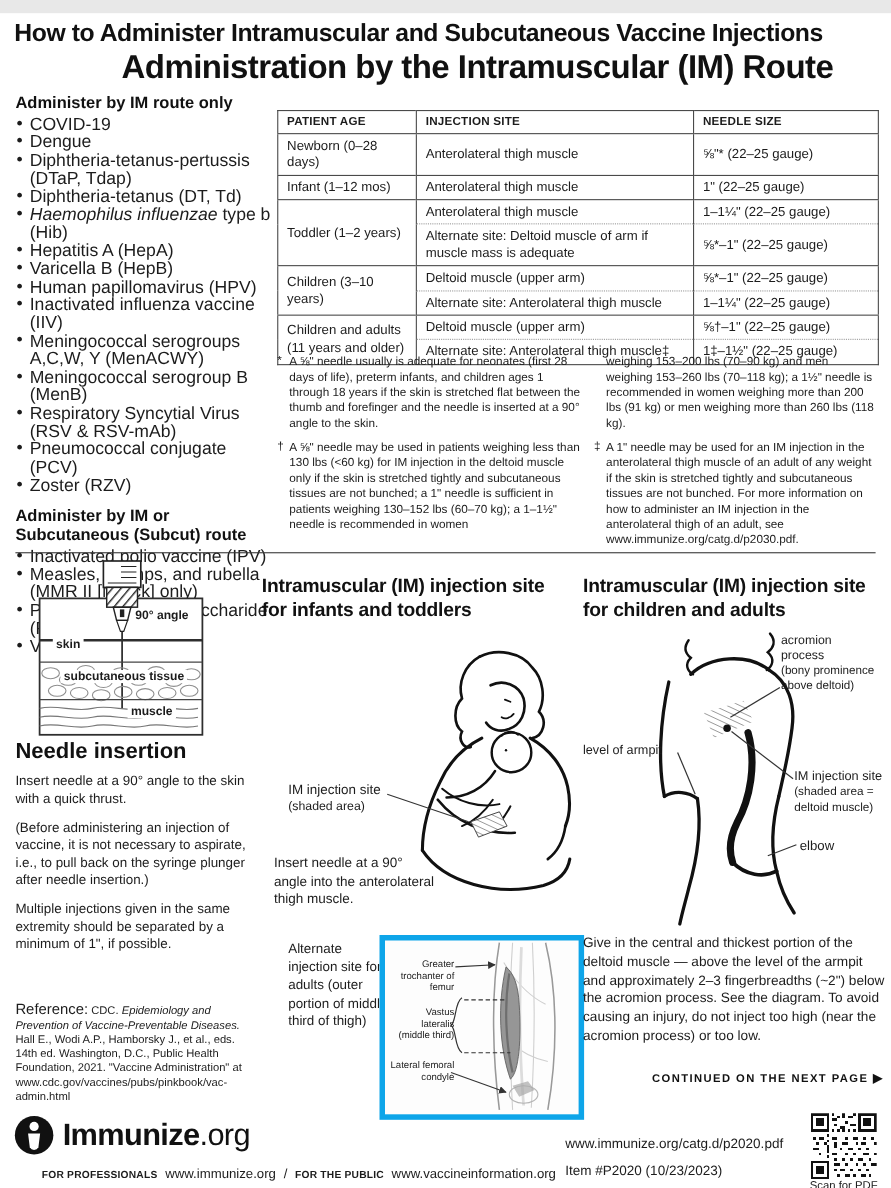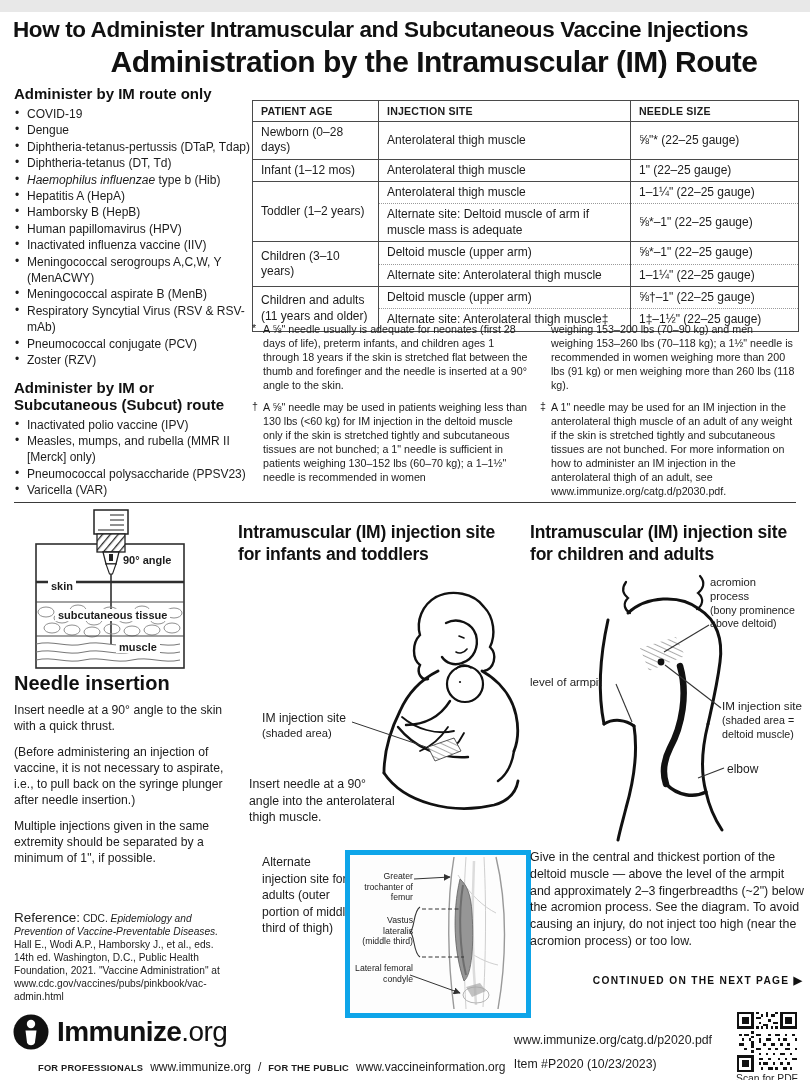--- a/index.html
+++ b/index.html
@@ -6,21 +6,21 @@
   .page { position:relative; width:810px; height:1080px; background:#fff;
           font-family:"Liberation Sans", sans-serif; color:#1c1c1c; overflow:hidden; margin:12px auto; }
   .abs { position:absolute; }
 
   .title { left:13px; top:5px; font-size:22.5px; font-weight:bold; letter-spacing:-0.4px; white-space:nowrap; color:#111; }
   .subtitle { left:0; top:33px; width:780px; text-align:center; font-size:30px; font-weight:bold; letter-spacing:-0.5px; color:#111;padding-left:44px; }
 
   .left-col { left:14px; top:73px; width:238px; }
   .list-heading { font-size:15px; font-weight:bold; margin:0 0 4px; color:#111; }
   .list-heading.second { margin-top:10px; width:225px; }
-  .vax-list { list-style:none; margin:0 0 2px; padding:0; font-size:12px; line-height:16.4px; }
+  .vax-list { list-style:none; margin:0 0 2px; padding:0; font-size:16px; line-height:16.4px; }
   .vax-list li { position:relative; padding-left:13px; }
   .vax-list li::before { content:"\2022"; position:absolute; left:1px; top:-1px; }
 
   table.vax-table { position:absolute; left:252px; top:88px; width:546px; border-collapse:collapse;
                     border:1.5px solid #4a4a4a; font-size:12px; table-layout:fixed; }
   .vax-table th { text-align:left; font-size:10.6px; font-weight:bold; letter-spacing:0.2px; padding:4px 8px;
                   border-bottom:1.2px solid #4a4a4a; }
   .vax-table td { padding:3px 8px; line-height:1.28; vertical-align:middle; }
   .vax-table .bl { border-left:1.1px solid #4a4a4a; }
   .vax-table tr.g td { border-top:1.1px solid #4a4a4a; }
@@ -103,25 +103,25 @@
 
   <div class="abs left-col">
     <h3 class="list-heading">Administer by IM route only</h3>
     <ul class="vax-list">
       <li>COVID-19</li>
       <li>Dengue</li>
       <li>Diphtheria-tetanus-pertussis (DTaP, Tdap)</li>
       <li>Diphtheria-tetanus (DT, Td)</li>
       <li><i>Haemophilus influenzae</i><span> type b (Hib)</span></li>
       <li>Hepatitis A (HepA)</li>
-      <li>Hamborsky B (HepB)</li>
+      <li>Varicella B (HepB)</li>
       <li>Human papillomavirus (HPV)</li>
       <li>Inactivated influenza vaccine (IIV)</li>
       <li>Meningococcal serogroups A,C,W, Y (MenACWY)</li>
-      <li>Meningococcal aspirate B (MenB)</li>
+      <li>Meningococcal serogroup B (MenB)</li>
       <li>Respiratory Syncytial Virus (RSV &amp; RSV-mAb)</li>
       <li>Pneumococcal conjugate (PCV)</li>
       <li>Zoster (RZV)</li>
     </ul>
     <h3 class="list-heading second">Administer by IM or Subcutaneous (Subcut) route</h3>
     <ul class="vax-list">
       <li>Inactivated polio vaccine (IPV)</li>
       <li>Measles, mumps, and rubella (MMR II [Merck] only)</li>
       <li>Pneumococcal polysaccharide (PPSV23)</li>
       <li>Varicella (VAR)</li>

